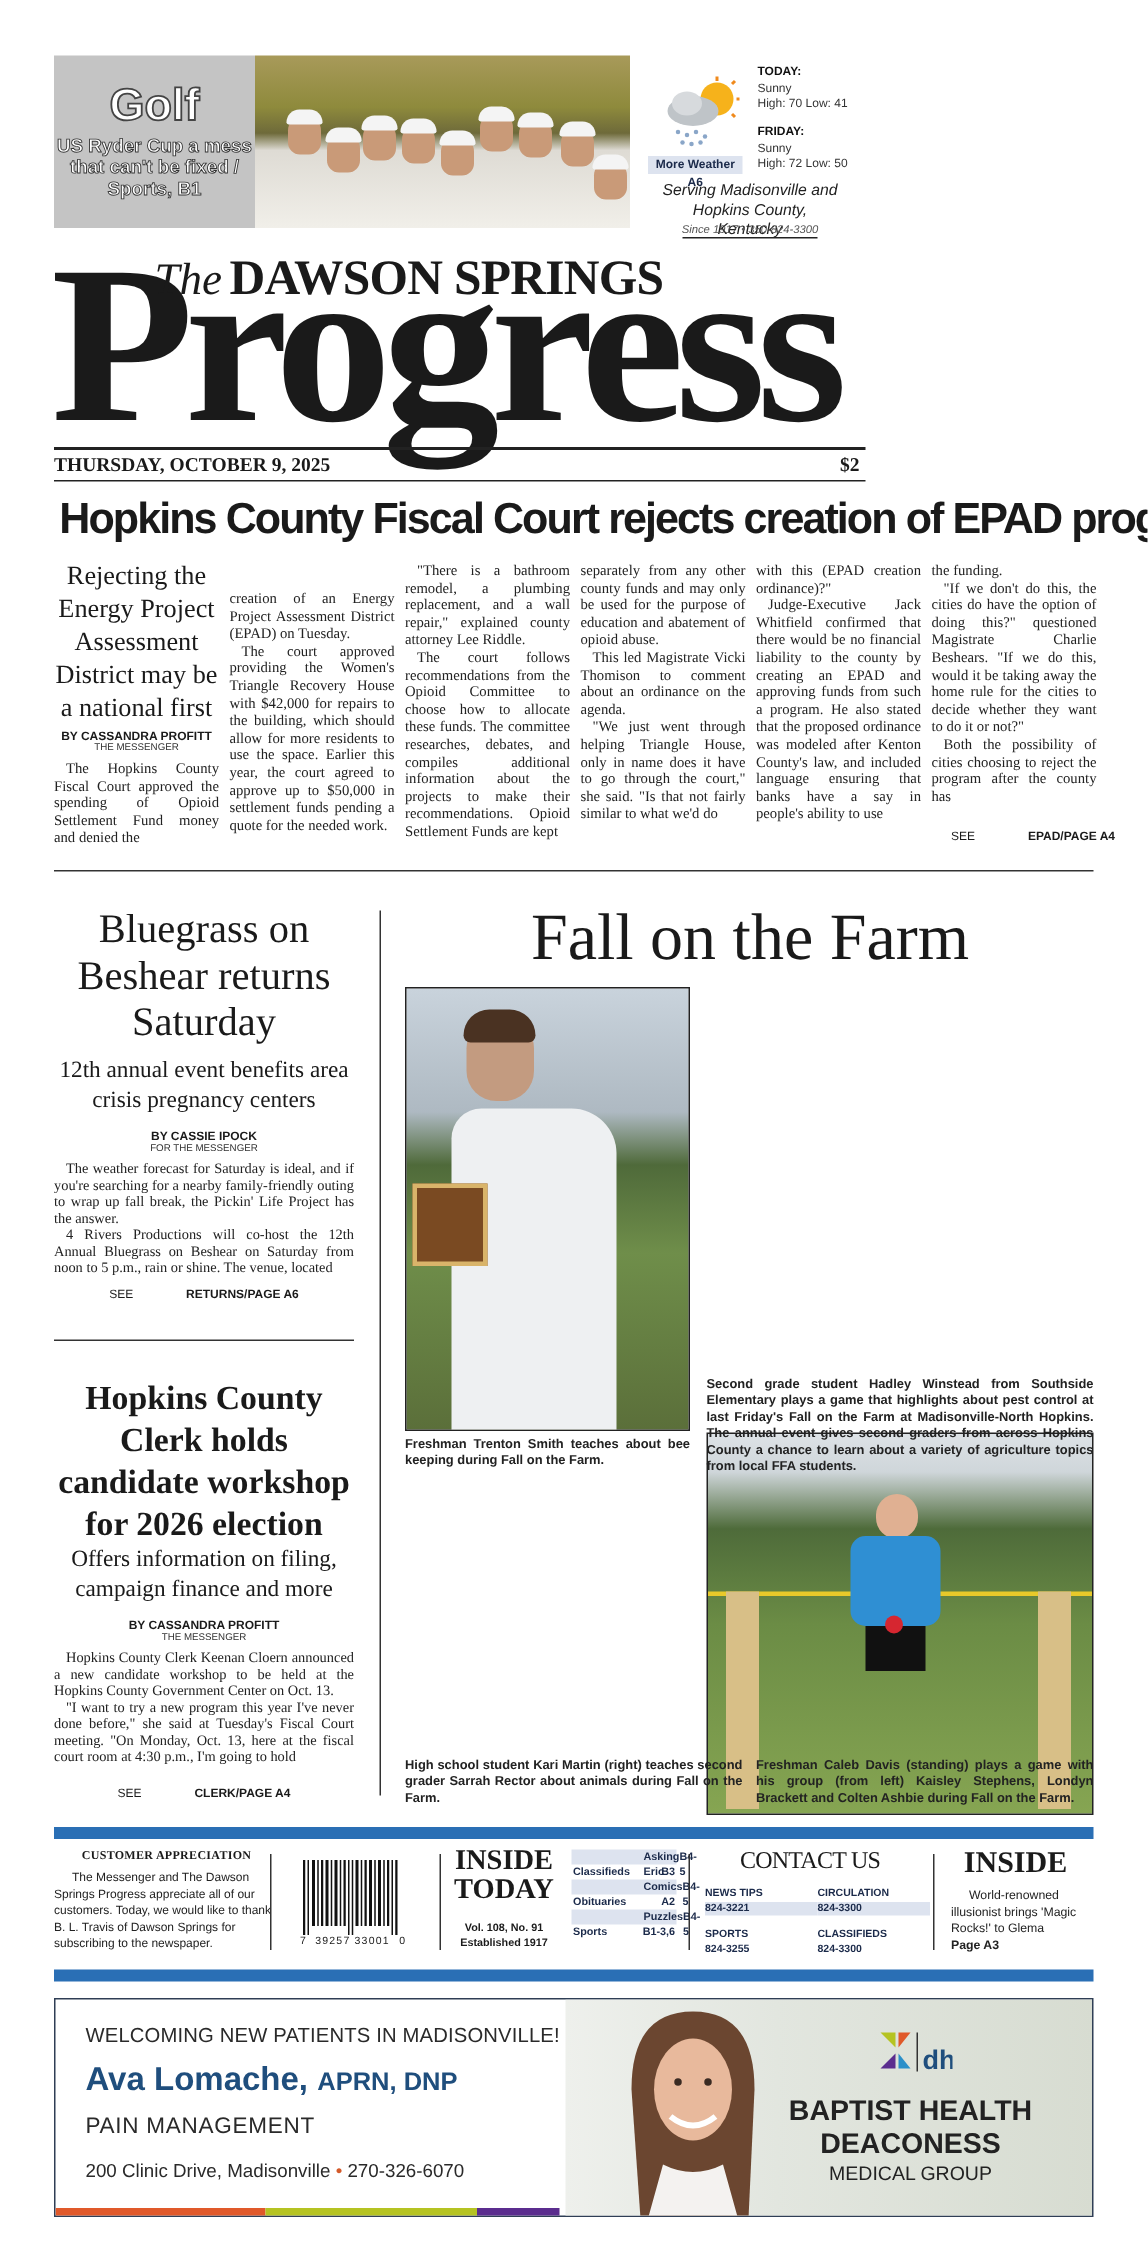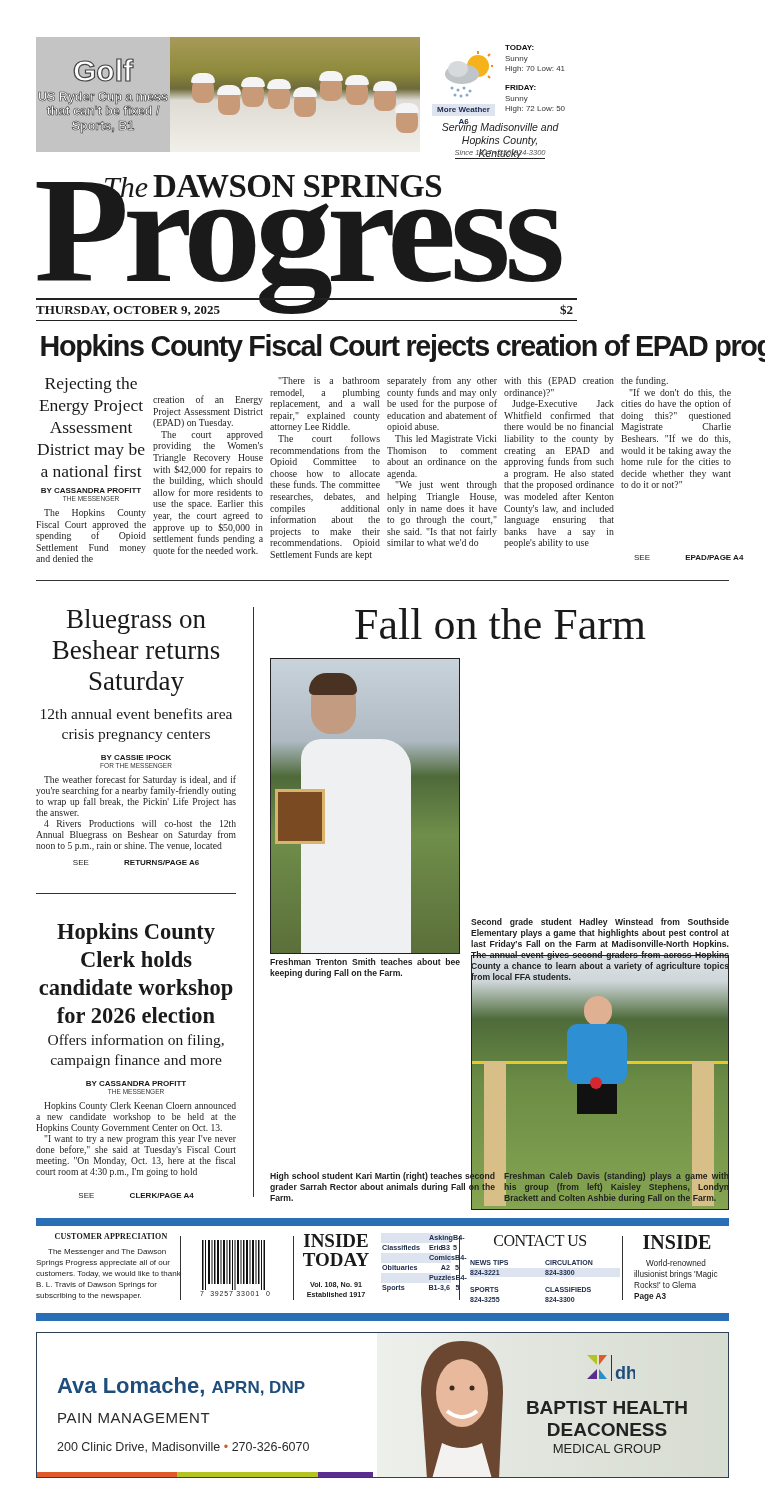--- a/index.html
+++ b/index.html
@@ -192,20 +192,21 @@
   <p>This led Magistrate Vicki Thomison to comment about an ordinance on the agenda.</p>
   <p>"We just went through helping Triangle House, only in name does it have to go through the court," she said. "Is that not fairly similar to what we'd do</p>
 </div>
 <div class="abs col" style="left:504px;top:375px;width:110px">
   <p class="noind">with this (EPAD creation ordinance)?"</p>
   <p>Judge-Executive Jack Whitfield confirmed that there would be no financial liability to the county by creating an EPAD and approving funds from such a program. He also stated that the proposed ordinance was modeled after Kenton County's law, and included language ensuring that banks have a say in people's ability to use</p>
 </div>
 <div class="abs col" style="left:621px;top:375px;width:110px">
   <p class="noind">the funding.</p>
   <p>"If we don't do this, the cities do have the option of doing this?" questioned Magistrate Charlie Beshears. "If we do this, would it be taking away the home rule for the cities to decide whether they want to do it or not?"</p>
+  <p>Both the possibility of cities choosing to reject the program after the county has</p>
 </div>
 <div class="abs jump" style="left:634px;top:553px">
   <span>SEE</span> <b>EPAD/PAGE A4</b>
 </div>
 
 <div class="abs hr" style="left:36px;top:580px;width:693px"></div>
 
 <div class="abs bg-head">Bluegrass on Beshear returns Saturday</div>
 <div class="abs bg-sub">12th annual event benefits area crisis pregnancy centers</div>
 <div class="abs" style="left:36px;top:753px;width:200px">
@@ -369,20 +370,21 @@
 <div class="abs ad">
   <div class="abs ad-bg"></div>
   <svg class="abs ad-person" viewBox="0 0 110 146">
     <path d="M20 146 L14 60 Q14 8 55 8 Q96 8 96 60 L92 146 Z" fill="#6b4630"></path>
     <ellipse cx="55" cy="60" rx="26" ry="34" fill="#e8b99c"></ellipse>
     <path d="M40 78 Q55 90 70 78" stroke="#fff" stroke-width="4" fill="none"></path>
     <circle cx="45" cy="55" r="2.5" fill="#3a2a22"></circle>
       <circle cx="65" cy="55" r="2.5" fill="#3a2a22"></circle>
     <path d="M35 110 Q55 120 75 110 L85 146 L25 146 Z" fill="#f4f2f0"></path>
   </svg>
+  <div class="abs ad-welcome">WELCOMING NEW PATIENTS IN MADISONVILLE!</div>
   <div class="abs ad-name">
     <span>Ava Lomache,</span> <small>APRN, DNP</small>
   </div>
   <div class="abs ad-spec">PAIN MANAGEMENT</div>
   <div class="abs ad-addr">
     <span>200 Clinic Drive, Madisonville</span> <span class="dot">•</span> <span>270-326-6070</span>
   </div>
   <div class="abs ad-stripe" style="width:140px;background:#e0592a"></div>
   <div class="abs ad-stripe" style="left:140px;width:141px;background:#b5c322"></div>
   <div class="abs ad-stripe" style="left:281px;width:55px;background:#5b2d8e"></div>

